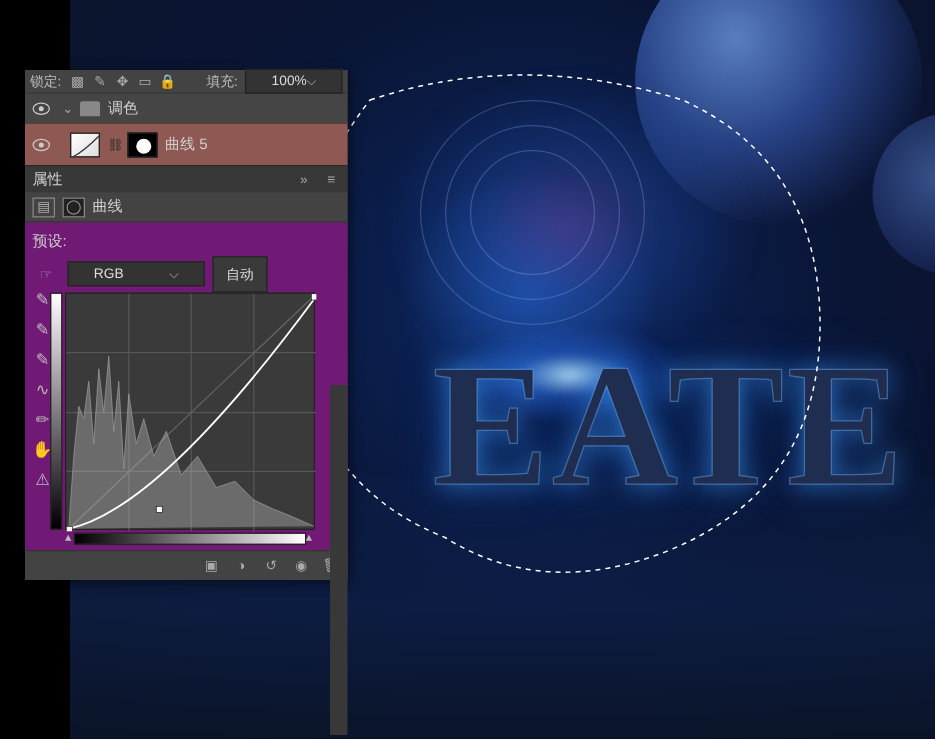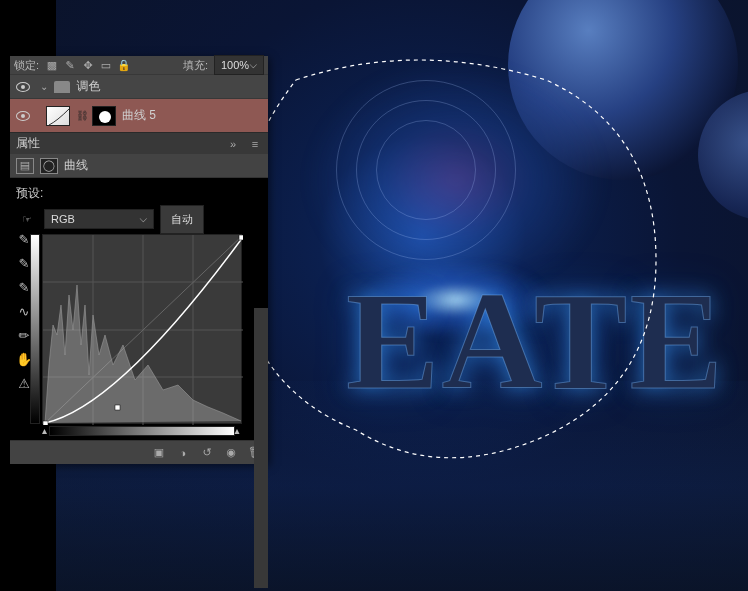--- a/index.html
+++ b/index.html
@@ -99,21 +99,21 @@
     .selection {
       position: absolute;
       left: 160px;
       top: 50px;
       width: 450px;
       height: 410px;
       pointer-events: none;
     }
     .ps-panel {
       position: absolute;
-      left: 10px;
+      left: 20px;
       top: 56px;
       width: 258px;
       background: #434343;
       box-shadow: 2px 2px 8px rgba(0,0,0,0.5);
     }
     .lock-row {
       height: 18px;
       background: #434343;
       display: flex;
       align-items: center;
@@ -222,40 +222,40 @@
     .props-title-row {
       height: 24px;
       background: #434343;
       display: flex;
       align-items: center;
       padding: 0 6px;
       gap: 6px;
       border-bottom: 1px solid #333;
     }
     .curves-area {
-      background: #000000;
+      background: #701a75;
       padding: 4px 6px;
     }
     .row {
       display: flex;
       align-items: center;
       gap: 6px;
       margin-bottom: 4px;
       height: 22px;
     }
     .label { color: #ccc; font-size: 12px; }
     .dropdown {
       flex: 1;
       height: 20px;
       background: #333;
       border: 1px solid #222;
       display: flex;
       align-items: center;
       justify-content: space-between;
-      padding: 0 6px;
+      padding: 0 20px;
       font-size: 11px;
       color: #ddd;
     }
     .dropdown::after { content: "⌵"; font-size: 10px; color: #aaa; }
     .auto-btn {
       height: 29px;
       padding: 0 10px;
       background: #3a3a3a;
       border: 1px solid #222;
       color: #ddd;

